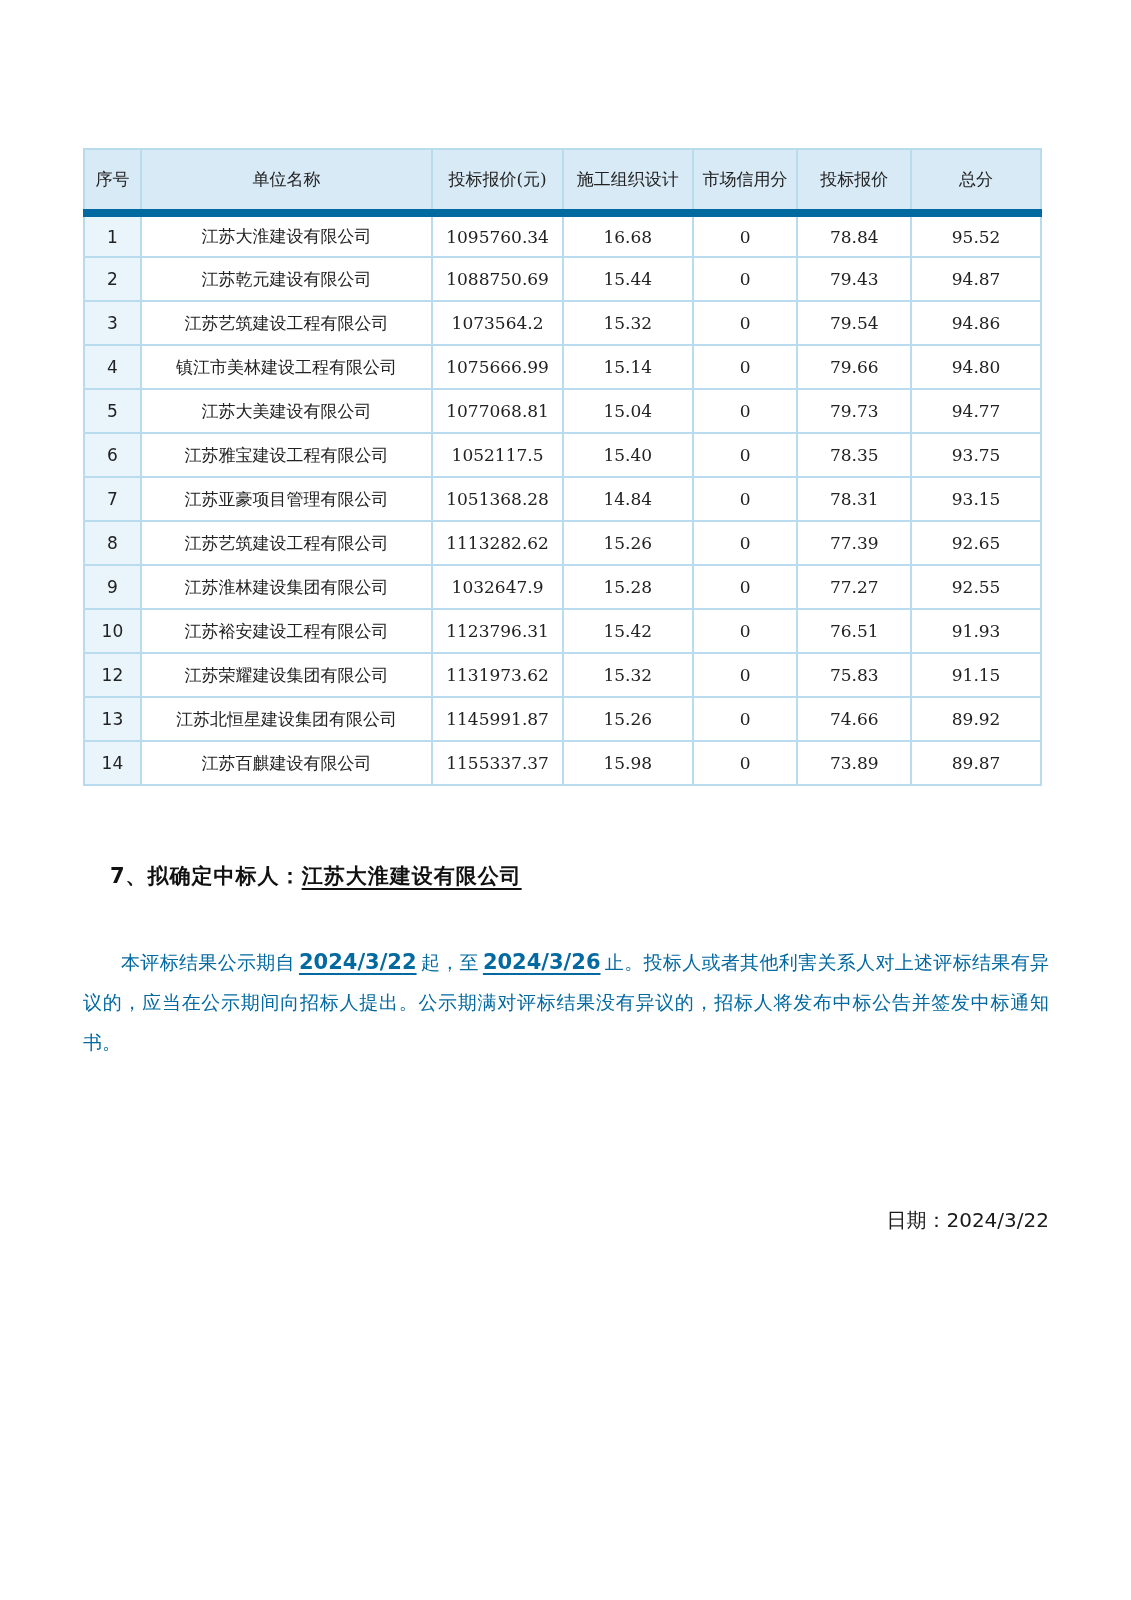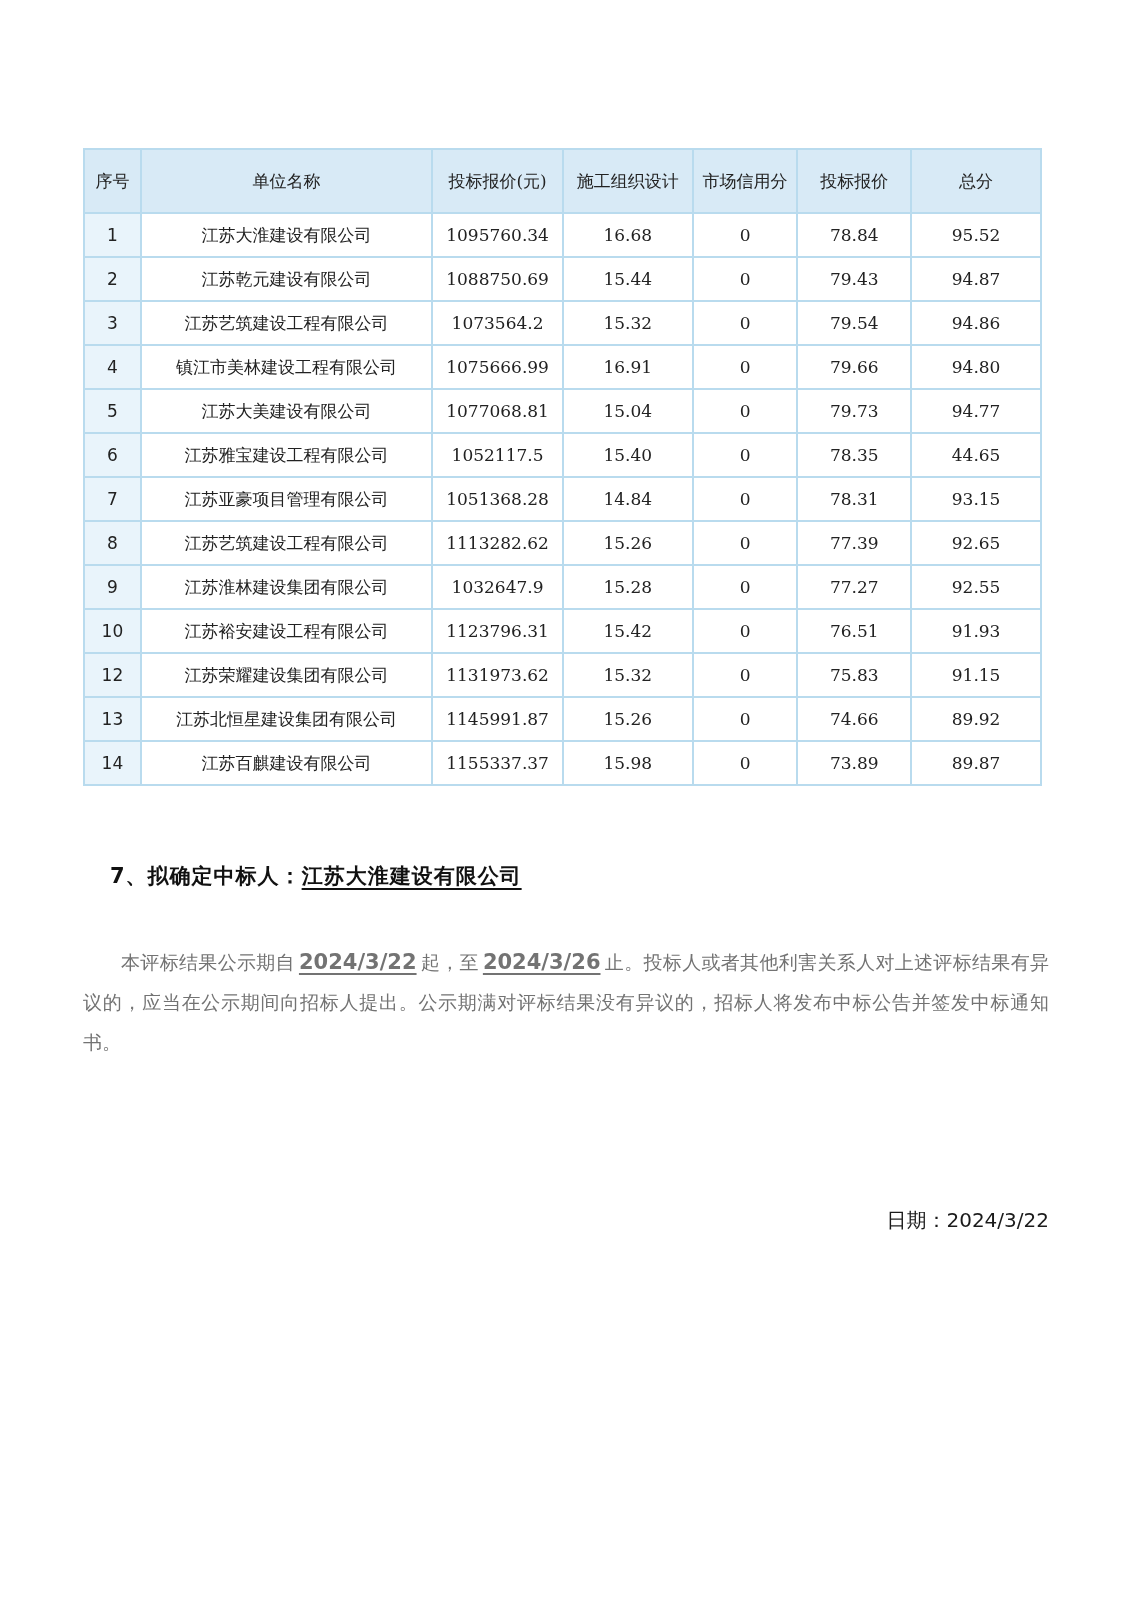--- a/index.html
+++ b/index.html
@@ -36,21 +36,21 @@
     border: 2px solid #b9dbee;
     text-align: center;
     vertical-align: middle;
     overflow: hidden;
     white-space: nowrap;
   }
   table.eval thead th {
     background: #d8eaf6;
     height: 64px;
     font-weight: normal;
-    border-bottom: 1px solid #0369a1;
+    border-bottom: 8px solid #0369a1;
     margin-top: 31px;
   }
   table.eval tbody td {
     background: #ffffff;
     height: 44px;
   }
   table.eval tbody td:first-child {
     background: #e9f4fb;
     font-family: "DejaVu Sans", sans-serif;
   }
@@ -75,21 +75,21 @@
   
   .notice {
     position: absolute;
     left: 83px;
     top: 942px;
     width: 966px;
     font-size: 19px;
     line-height: 40px;
     text-align: justify;
     text-indent: 2em;
-    color: #737373;
+    color: #0369a1;
   }
   .notice .date {
     font-weight: bold;
     font-size: 21px;
     text-decoration: underline;
     text-underline-offset: 4px;
     text-decoration-thickness: 2px;
     padding: 0 4px;
   }
 
@@ -164,42 +164,42 @@
             <td>1073564.2</td>
             <td>15.32</td>
             <td>0</td>
             <td>79.54</td>
             <td>94.86</td>
           </tr>
           <tr>
             <td>4</td>
             <td>镇江市美林建设工程有限公司</td>
             <td>1075666.99</td>
-            <td>16.91</td>
+            <td>15.14</td>
             <td>0</td>
             <td>79.66</td>
             <td>94.80</td>
           </tr>
           <tr>
             <td>5</td>
             <td>江苏大美建设有限公司</td>
             <td>1077068.81</td>
             <td>15.04</td>
             <td>0</td>
             <td>79.73</td>
             <td>94.77</td>
           </tr>
           <tr>
             <td>6</td>
             <td>江苏雅宝建设工程有限公司</td>
             <td>1052117.5</td>
             <td>15.40</td>
             <td>0</td>
             <td>78.35</td>
-            <td>44.65</td>
+            <td>93.75</td>
           </tr>
           <tr>
             <td>7</td>
             <td>江苏亚豪项目管理有限公司</td>
             <td>1051368.28</td>
             <td>14.84</td>
             <td>0</td>
             <td>78.31</td>
             <td>93.15</td>
           </tr>

